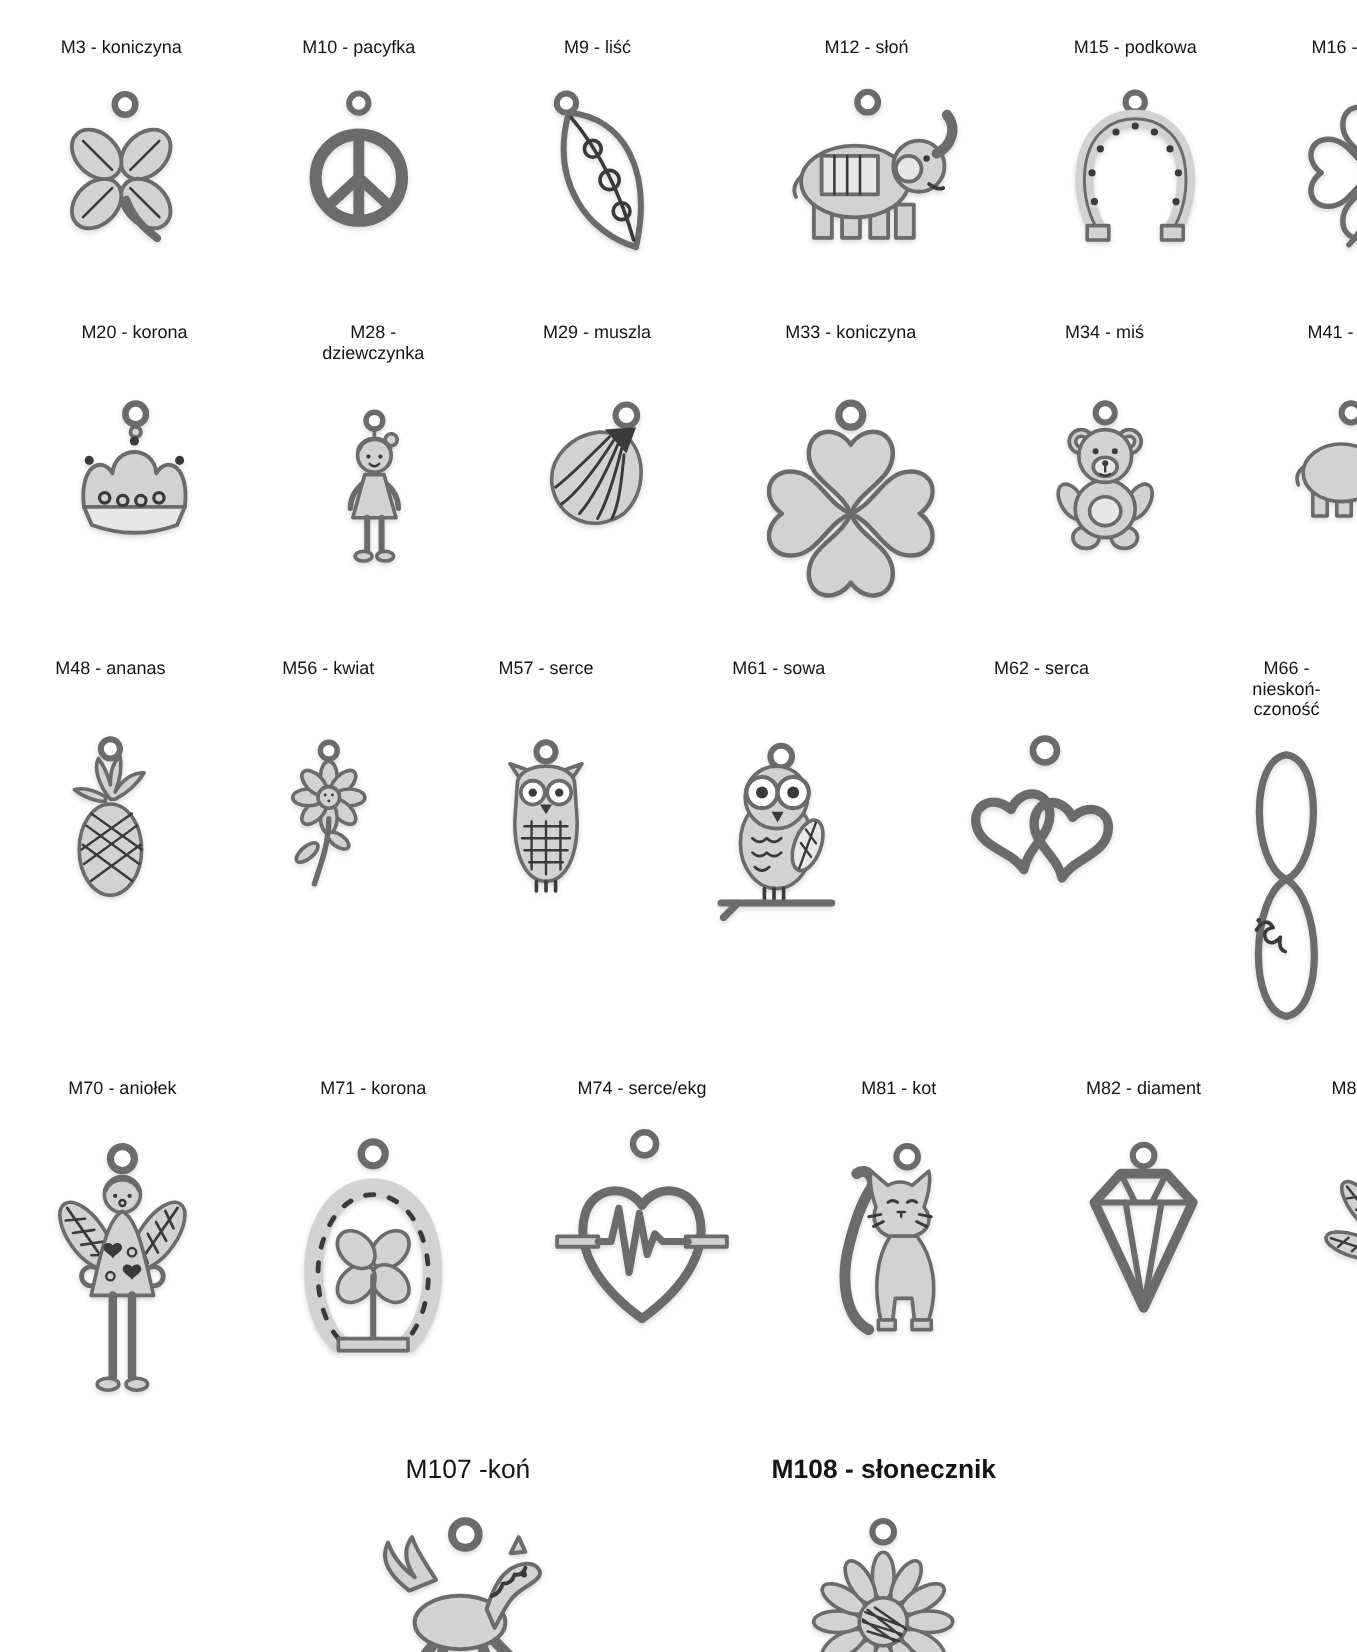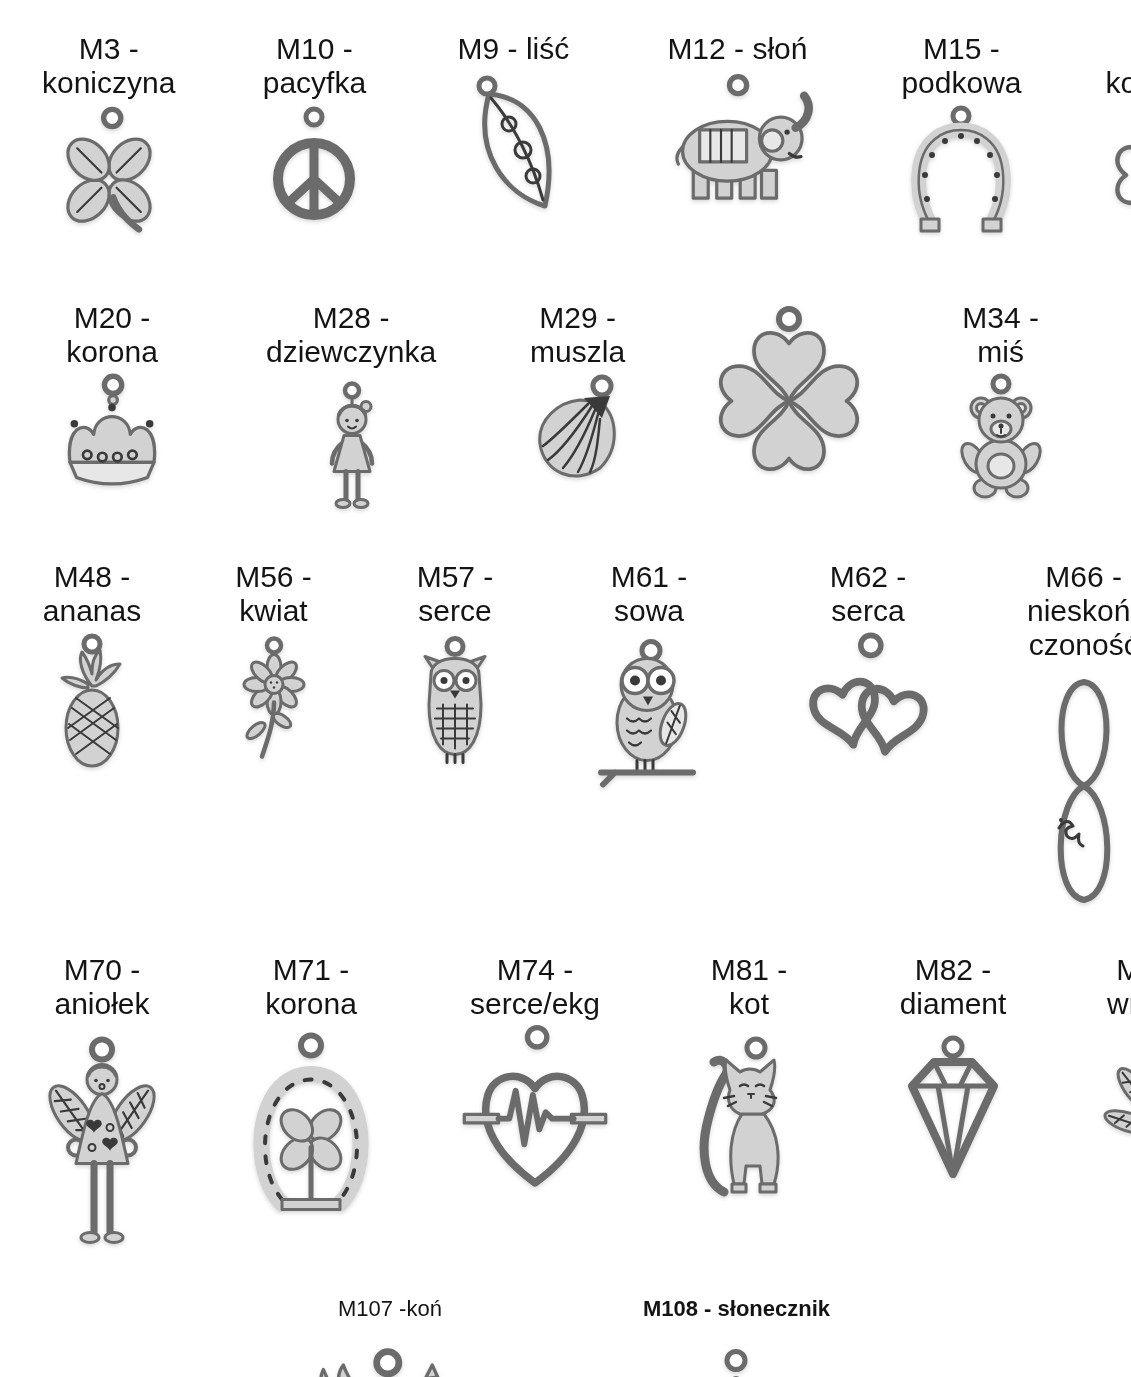--- a/index.html
+++ b/index.html
@@ -6,21 +6,21 @@
     --paper:#ffffff; --ink:#141414;
     --silver:#d2d2d2; --silver2:#e7e7e7;
     --stroke:#6b6b6b; --detail:#3a3a3a;
   }
   html,body{margin:0;padding:0;background:var(--paper);}
   .sheet{width:1131px;min-height:1377px;margin:0 auto;background:var(--paper);
          font-family:"Liberation Sans",sans-serif;color:var(--ink);box-sizing:border-box;padding-top:10px;}
   .row{display:grid;grid-template-columns:repeat(6,1fr);}
   .row.r5{display:flex;justify-content:center;gap:80px;}
   .cell{display:flex;flex-direction:column;align-items:center;padding:6px 2px 0 2px;}
-  .lbl{font-size:30px;line-height:1.12;text-align:center;white-space:pre-line;color:var(--ink);}
+  .lbl{font-size:15px;line-height:1.12;text-align:center;white-space:pre-line;color:var(--ink);}
   .r1 .lbl,.r4 .lbl{min-height:36px;}
   .r2 .lbl,.r3 .lbl{min-height:58px;}
   .r5 .lbl{min-height:44px;font-size:22px;}
   .r5 .lbl.alt{font-weight:700;}
   .img{display:flex;justify-content:center;align-items:flex-start;margin-top:4px;}
   .img svg{stroke-width:3;stroke-linecap:round;stroke-linejoin:round;
            filter:drop-shadow(0 2px 2px rgba(0,0,0,.16));}
   .f{fill:var(--silver);stroke:var(--stroke);}
   .s2{fill:var(--silver2);stroke:var(--stroke);}
   .o{fill:none;stroke:var(--stroke);}
@@ -189,20 +189,21 @@
             <path d="M72,34 C58,56 42,78 28,88"></path>
             <path d="M75,38 C65,62 55,82 43,96"></path>
             <path d="M78,42 C72,66 66,86 58,100"></path>
             <path d="M80,47 C78,68 76,88 70,100"></path>
             <path d="M68,32 C50,50 34,66 23,74"></path>
           </g>
         </svg>
       </div>
     </figure>
     <figure class="cell">
+      <figcaption class="lbl">M33 - koniczyna</figcaption>
       <div class="img">
         <svg width="140" height="180" viewBox="0 0 140 180">
           <circle class="w" cx="70" cy="14" r="10" stroke-width="6"></circle>
           <g transform="translate(70,96)">
             <path class="f" transform="rotate(0) scale(1.25) translate(0,-30)" d="M0,30 C-6,14 -28,8 -28,-10 C-28,-26 -10,-30 0,-16 C10,-30 28,-26 28,-10 C28,8 6,14 0,30 Z"></path>
             <path class="f" transform="rotate(90) scale(1.25) translate(0,-30)" d="M0,30 C-6,14 -28,8 -28,-10 C-28,-26 -10,-30 0,-16 C10,-30 28,-26 28,-10 C28,8 6,14 0,30 Z"></path>
             <path class="f" transform="rotate(180) scale(1.25) translate(0,-30)" d="M0,30 C-6,14 -28,8 -28,-10 C-28,-26 -10,-30 0,-16 C10,-30 28,-26 28,-10 C28,8 6,14 0,30 Z"></path>
             <path class="f" transform="rotate(270) scale(1.25) translate(0,-30)" d="M0,30 C-6,14 -28,8 -28,-10 C-28,-26 -10,-30 0,-16 C10,-30 28,-26 28,-10 C28,8 6,14 0,30 Z"></path>
           </g>
         </svg>

